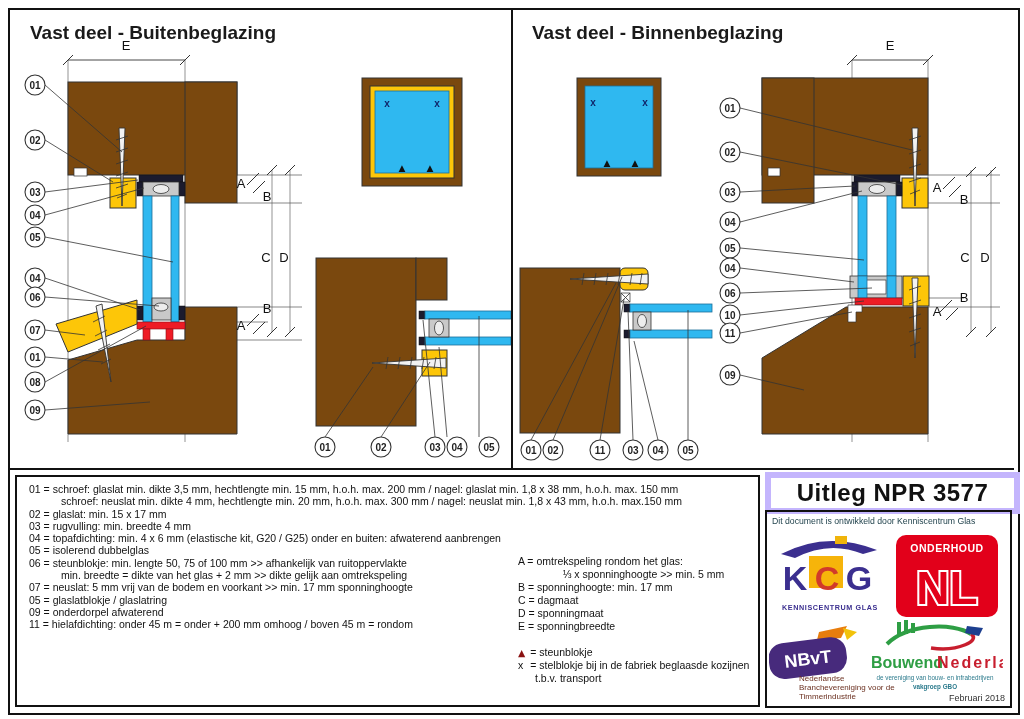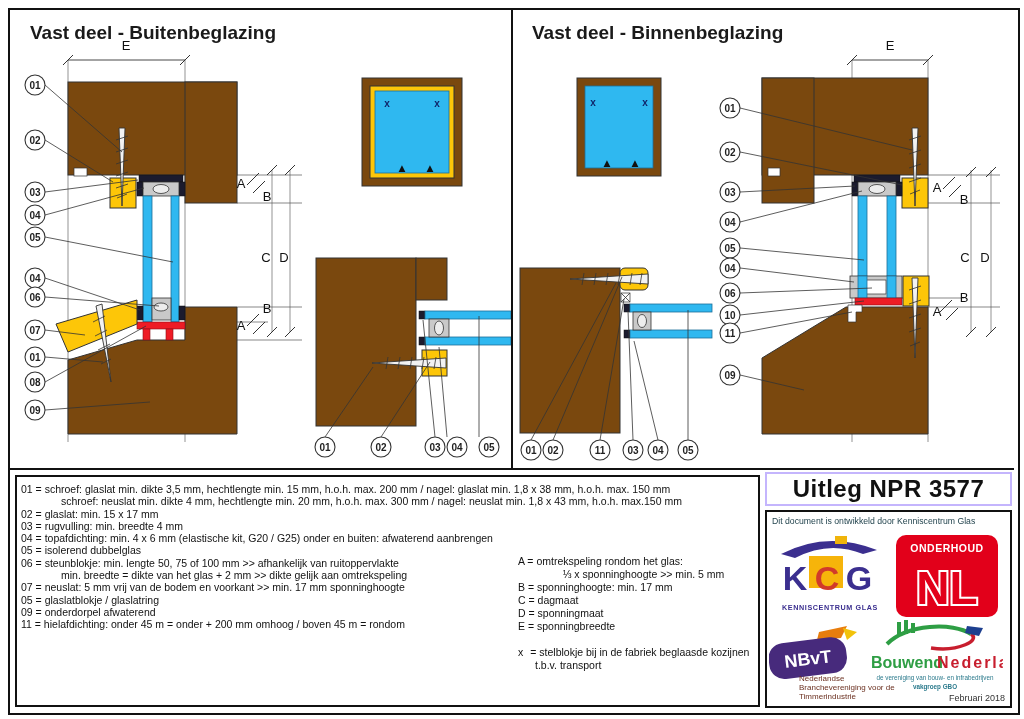--- a/index.html
+++ b/index.html
@@ -4,33 +4,33 @@
 <style>
   html,body{margin:0;padding:0;background:#fff;width:1024px;height:719px;overflow:hidden;
     font-family:"Liberation Sans",sans-serif;}
   .sheet{position:absolute;left:8px;top:8px;width:1008px;height:703px;border:2px solid #111;background:#fff;}
   .panelsvg{position:absolute;}
   .vdiv{position:absolute;left:501px;top:0;width:2px;height:458px;background:#111;}
   .hdiv{position:absolute;left:0;top:458px;width:1004px;height:2px;background:#111;}
   .ptitle{position:absolute;font-size:19px;font-weight:700;color:#1a1a1a;white-space:nowrap;}
   
   .legendbox{position:absolute;left:5px;top:465px;width:741px;height:228px;border:2px solid #111;background:#fff;}
-  .lg{font-size:10.5px;line-height:12.3px;color:#111;white-space:nowrap;padding-left:4px;}
+  .lg{font-size:10.5px;line-height:12.3px;color:#111;white-space:nowrap;padding-left:12px;}
   .lg:first-child{padding-top:6px;}
   .lg.cont{padding-left:44px;}
   .abcblock{position:absolute;left:501px;top:78px;width:235px;}
   .ab{font-size:10.5px;line-height:13px;color:#111;white-space:nowrap;}
   .ab.cont{padding-left:16px;text-align:center;}
   .symwrap{margin-top:13px;}
   .sym-row{font-size:10.5px;line-height:13px;color:#111;white-space:nowrap;}
   .sym-row .tri{color:#8a1111;font-family:"DejaVu Sans",sans-serif;font-size:9.5px;margin-right:5px;}
   .sym-row .symx{margin-right:7px;}
   .sym-row.cont2{padding-left:17px;}
   
-  .uitlegbox{position:absolute;left:755px;top:462px;width:243px;height:30px;border:2px solid #c4b5fd;
+  .uitlegbox{position:absolute;left:755px;top:462px;width:243px;height:30px;border:6px solid #c4b5fd;
     display:flex;align-items:center;justify-content:center;}
   .uitlegbox span{font-size:24px;font-weight:700;color:#111;letter-spacing:.5px;white-space:nowrap;}
   .logosbox{position:absolute;left:755px;top:500px;width:243px;height:194px;border:2px solid #111;}
   .note{position:absolute;left:5px;top:4px;font-size:8.7px;color:#24454f;white-space:nowrap;}
   .logosvg{position:absolute;}
   .nbvtsub{position:absolute;left:32px;top:162px;width:104px;font-size:8px;line-height:9px;color:#6b3020;}
   .datetxt{position:absolute;right:5px;bottom:3px;font-size:9px;color:#333;text-align:right;}
   
   .wood{fill:#7a480e;stroke:#333;stroke-width:1;}
   .bead{fill:#fdc608;stroke:#333;stroke-width:1;}
@@ -452,20 +452,21 @@
     <div class="lg">09 = onderdorpel afwaterend</div>
     <div class="lg">11 = hielafdichting: onder 45 m = onder + 200 mm omhoog / boven 45 m = rondom</div>
     <div class="abcblock">
       <div class="ab">A = omtrekspeling rondom het glas:</div>
       <div class="ab cont">⅓ x sponninghoogte &gt;&gt; min. 5 mm</div>
       <div class="ab">B = sponninghoogte: min. 17 mm</div>
       <div class="ab">C = dagmaat</div>
       <div class="ab">D = sponningmaat</div>
       <div class="ab">E = sponningbreedte</div>
       <div class="symwrap">
+        <div class="sym-row"><span class="tri">▲</span><span>= steunblokje</span></div>
         <div class="sym-row"><span class="symx">x</span><span>= stelblokje bij in de fabriek beglaasde kozijnen</span></div>
         <div class="sym-row cont2"><span>t.b.v. transport</span></div>
       </div>
     </div>
   </div>
 
   <div class="uitlegbox">
     <span>Uitleg NPR 3577</span>
   </div>
 

